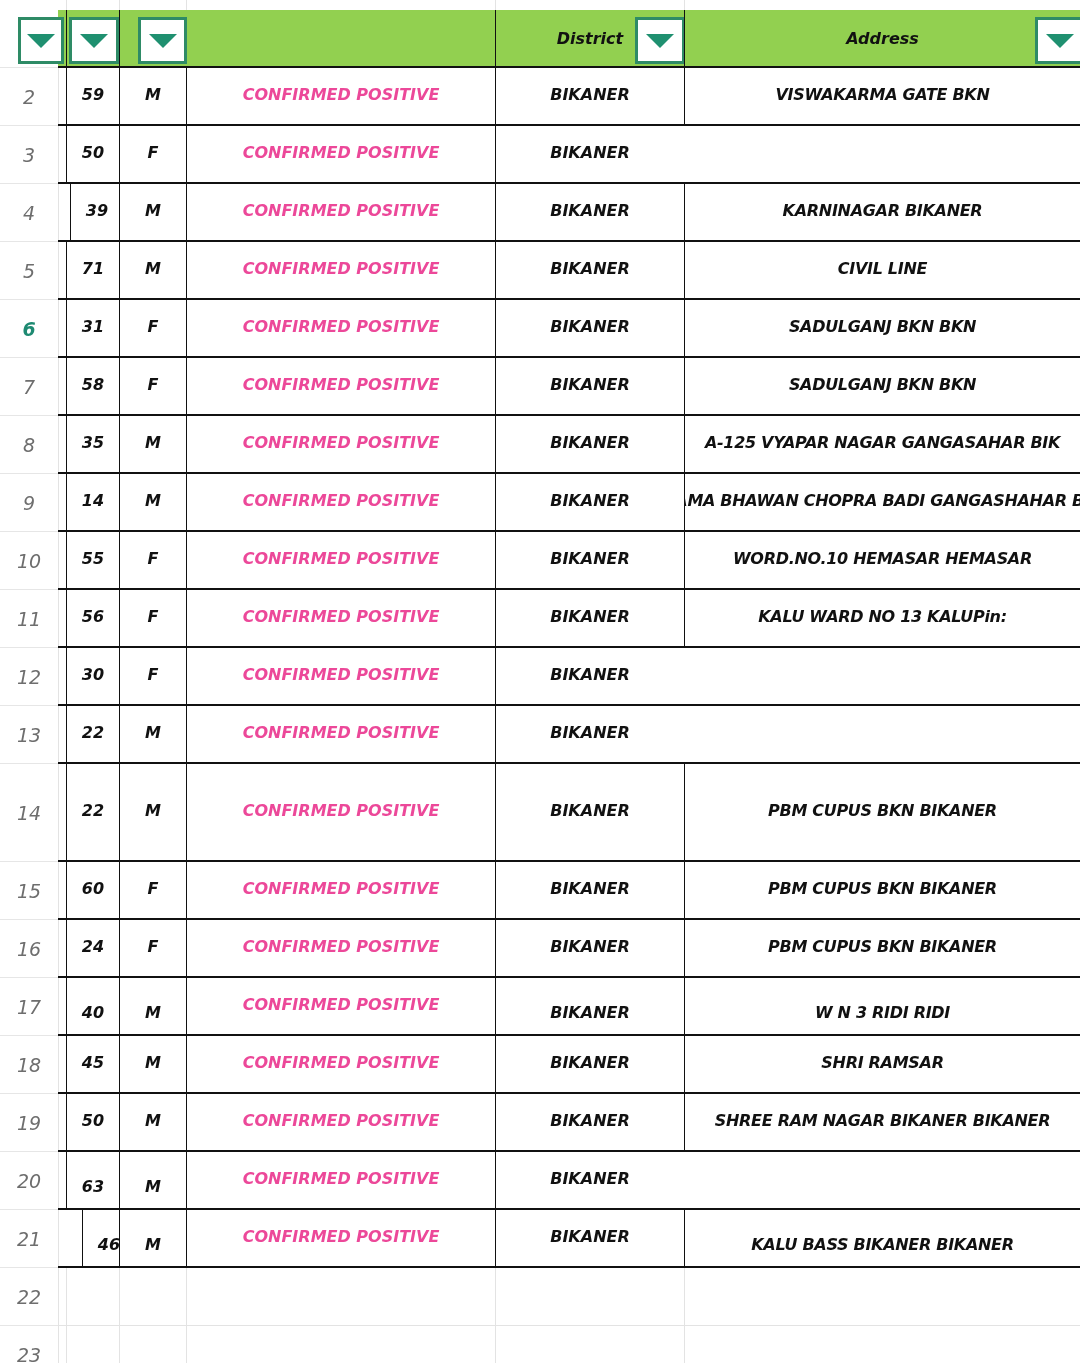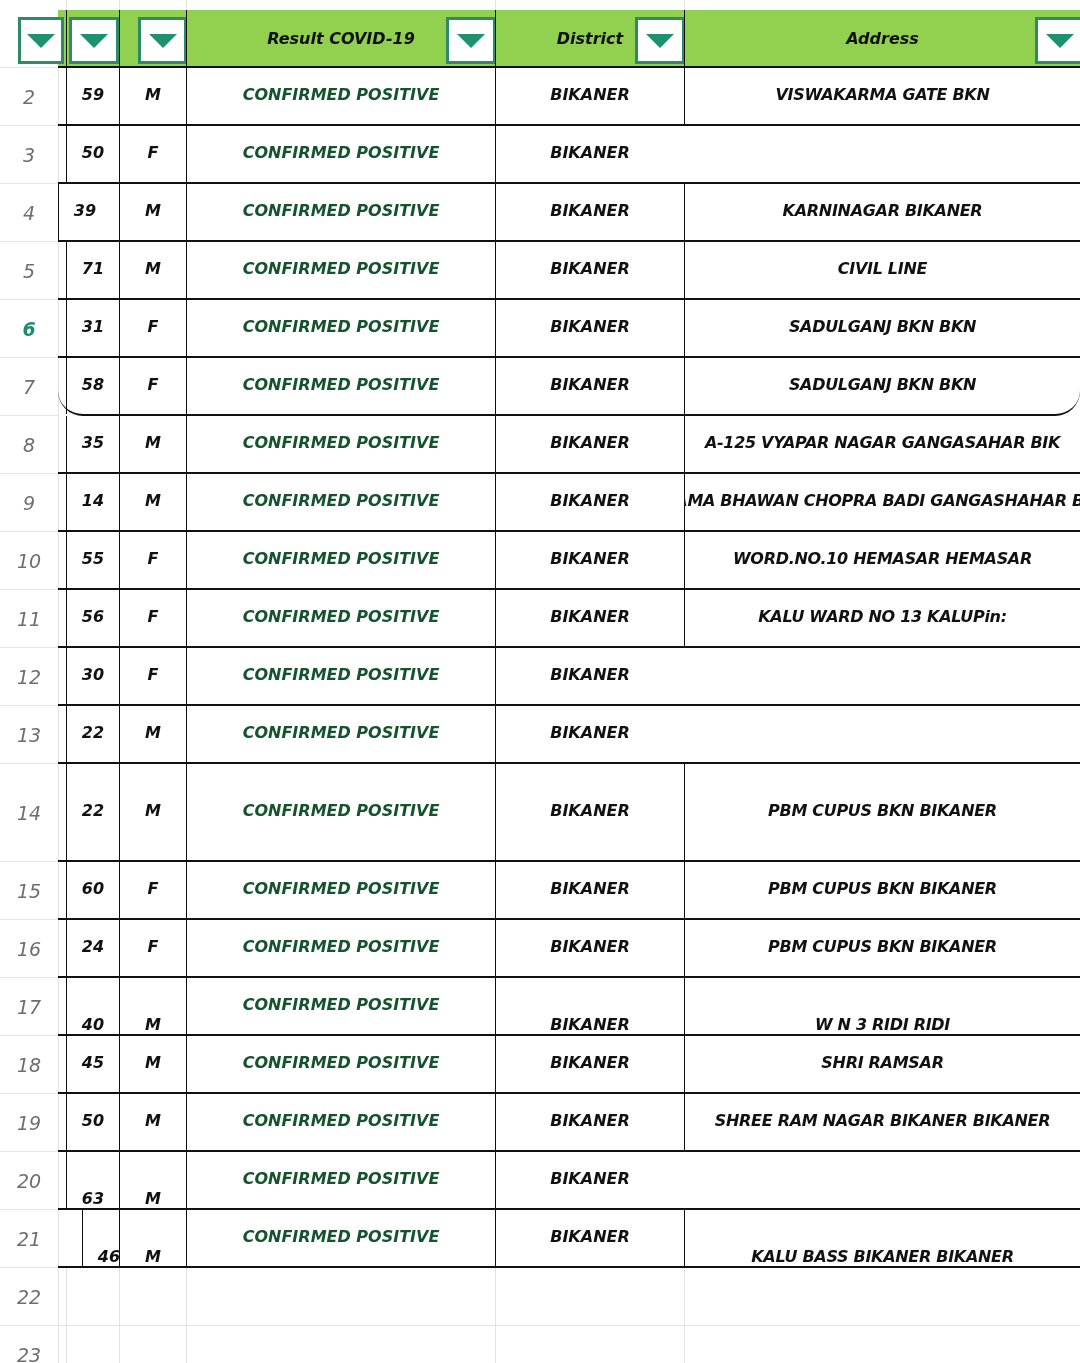--- a/index.html
+++ b/index.html
@@ -29,22 +29,22 @@
   .filter-btn {
     position: absolute; top: 7px; width: 46px; height: 47px; background: #fff; border: 3px solid #2e8b66; box-sizing: border-box;
     display: flex; align-items: center; justify-content: center; cursor: pointer;
   }
   .filter-btn .tri { width: 0; height: 0; border-left: 14px solid transparent; border-right: 14px solid transparent; border-top: 14px solid #1f9070; }
 
   
   .drow { position: absolute; left: 58px; width: 1022px; box-sizing: border-box; border-bottom: 2px solid #111; }
   .cell { position: absolute; top: 0; bottom: 0; display: flex; justify-content: center; font-style: italic; font-weight: bold; font-size: 16px; color: #111; box-sizing: border-box; border-left: 1px solid #111; white-space: nowrap; overflow: hidden; }
   .cell.mid { align-items: center; padding-bottom: 4px; }
-  .cell.bot { align-items: flex-end; padding-bottom: 0px; }
-  .cell.res { color: #14532d; }
+  .cell.bot { align-items: flex-end; padding-bottom: 12px; }
+  .cell.res { color: #ec4899; }
   .cell.addr { font-size: 16px; letter-spacing: -0.3px; }
 
   
   .erow { position: absolute; left: 58px; width: 1022px; box-sizing: border-box; border-bottom: 1px solid #e3e3e3; }
   .erow .ecell { position: absolute; top: 0; bottom: 0; border-left: 1px solid #e3e3e3; }
 </style>
 </head>
 <body>
 
 <div class="sheet">
@@ -92,26 +92,20 @@
     <div class="hcell bl" style="left:8px;width:53px">
       <div class="filter-btn" style="left:2px;width:50px">
           <span class="tri"></span>
         </div>
     </div>
     <div class="hcell bl" style="left:61px;width:67px">
       <div class="filter-btn" style="left:18px;width:49px">
           <span class="tri"></span>
         </div>
     </div>
-    <div class="hcell bl" style="left:128px;width:309px">
-      <span style="margin-right:0px">Result COVID-19</span>
-      <div class="filter-btn" style="left:259px;width:50px">
-          <span class="tri"></span>
-        </div>
-    </div>
     <div class="hcell bl" style="left:437px;width:189px">
       <span style="margin-right:0px">District</span>
       <div class="filter-btn" style="left:139px;width:50px">
           <span class="tri"></span>
         </div>
     </div>
     <div class="hcell bl" style="left:626px;width:396px">
       <span>Address</span>
       <div class="filter-btn" style="left:350px;width:50px">
           <span class="tri"></span>
@@ -148,21 +142,21 @@
         </div>
         <div class="cell mid res" style="left: 128px; width: 309px;">
           <span>CONFIRMED POSITIVE</span>
         </div>
         <div class="cell mid" style="left: 437px; width: 189px;">
           <span>BIKANER</span>
         </div>
       </div>
       <div class="drow" style="top: 184px; height: 58px;">
         <div class="cell mid" style="border-left: none; left: 0px; width: 8px;"></div>
-        <div class="cell mid" style="left: 0; width: 53px; text-align: center;">
+        <div class="cell mid" style="left: 12px; width: 53px; text-align: center;">
           <span>39</span>
         </div>
         <div class="cell mid" style="left: 61px; width: 67px;">
           <span>M</span>
         </div>
         <div class="cell mid res" style="left: 128px; width: 309px;">
           <span>CONFIRMED POSITIVE</span>
         </div>
         <div class="cell mid" style="left: 437px; width: 189px;">
           <span>BIKANER</span>
@@ -200,21 +194,21 @@
         <div class="cell mid res" style="left: 128px; width: 309px;">
           <span>CONFIRMED POSITIVE</span>
         </div>
         <div class="cell mid" style="left: 437px; width: 189px;">
           <span>BIKANER</span>
         </div>
         <div class="cell mid addr" style="left: 626px; width: 396px;">
           <span>SADULGANJ BKN BKN</span>
         </div>
       </div>
-      <div class="drow" style="top: 358px; height: 58px; border-radius: 25px;">
+      <div class="drow" style="top: 358px; height: 58px;">
         <div class="cell mid" style="border-left: none; left: 0px; width: 8px;"></div>
         <div class="cell mid" style="left: 8px; width: 53px;">
           <span>58</span>
         </div>
         <div class="cell mid" style="left: 61px; width: 67px;">
           <span>F</span>
         </div>
         <div class="cell mid res" style="left: 128px; width: 309px;">
           <span>CONFIRMED POSITIVE</span>
         </div>

